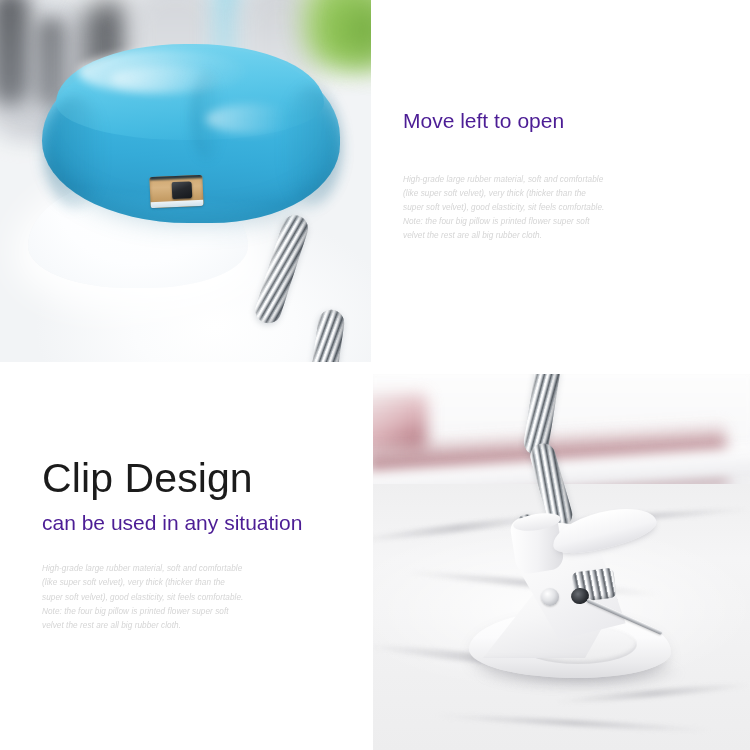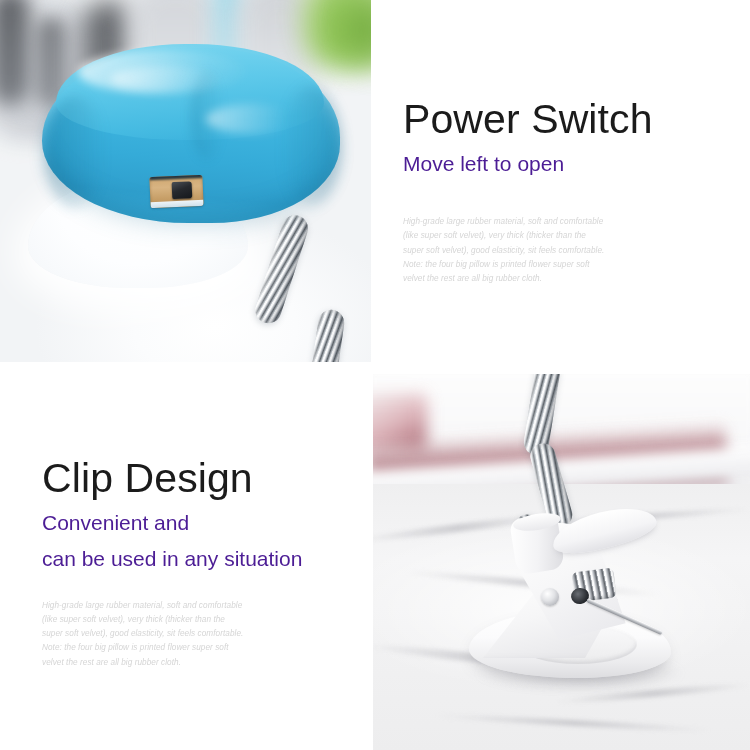--- a/index.html
+++ b/index.html
@@ -400,37 +400,35 @@
       <div class="switch-well">
         <div class="switch-slot"></div>
         <div class="switch-knob"></div>
         <div class="switch-lip"></div>
       </div>
     </div>
   </div>
 
   <div class="quad q-tr">
     <div class="txt-pad-tr">
-      <div class="headline">Power Switch</div>
       <div class="subhead">Move left to open</div>
       <div class="body-copy">
         <p>High-grade large rubber material, soft and comfortable</p>
         <p>(like super soft velvet), very thick (thicker than the</p>
         <p>super soft velvet), good elasticity, sit feels comfortable.</p>
         <p>Note: the four big pillow is printed flower super soft</p>
         <p>velvet the rest are all big rubber cloth.</p>
       </div>
     </div>
   </div>
 
   <div class="quad q-bl">
     <div class="txt-pad-bl">
       <div class="headline">Clip Design</div>
       <div class="subhead">
-        <span>Convenient and</span>
         <span class="l2">can be used in any situation</span>
       </div>
       <div class="body-copy bl-copy">
         <p>High-grade large rubber material, soft and comfortable</p>
         <p>(like super soft velvet), very thick (thicker than the</p>
         <p>super soft velvet), good elasticity, sit feels comfortable.</p>
         <p>Note: the four big pillow is printed flower super soft</p>
         <p>velvet the rest are all big rubber cloth.</p>
       </div>
     </div>

